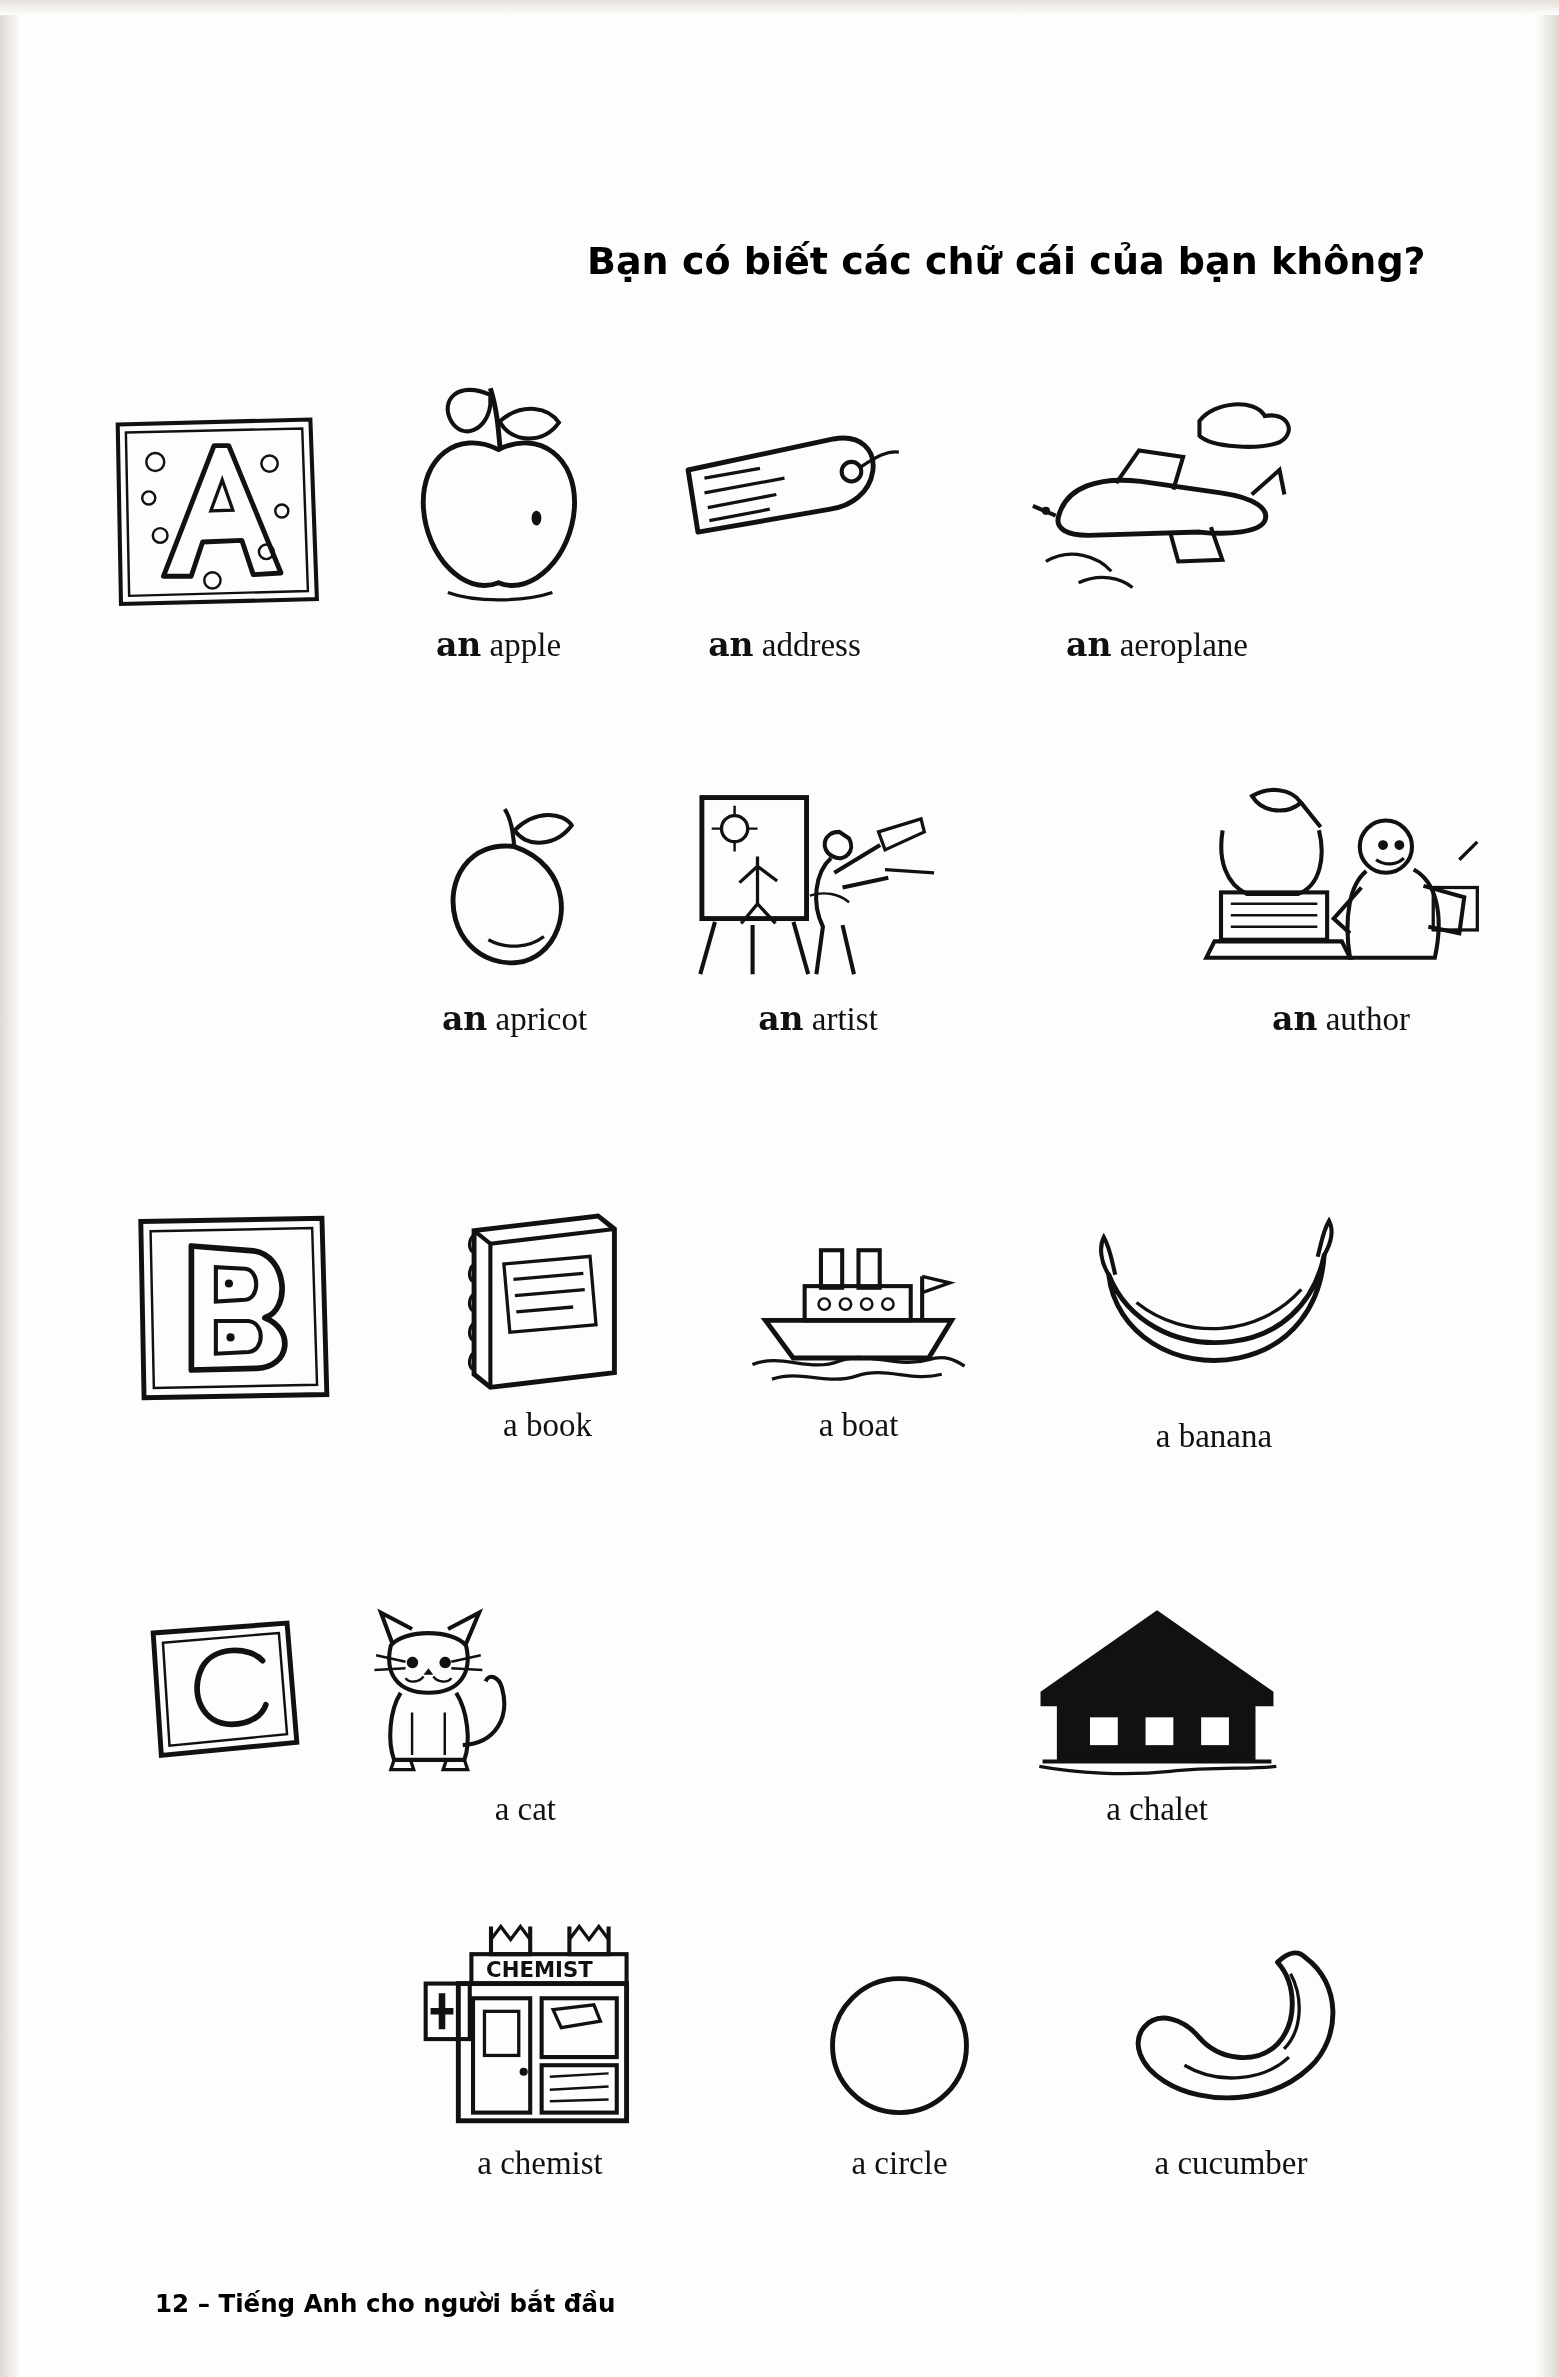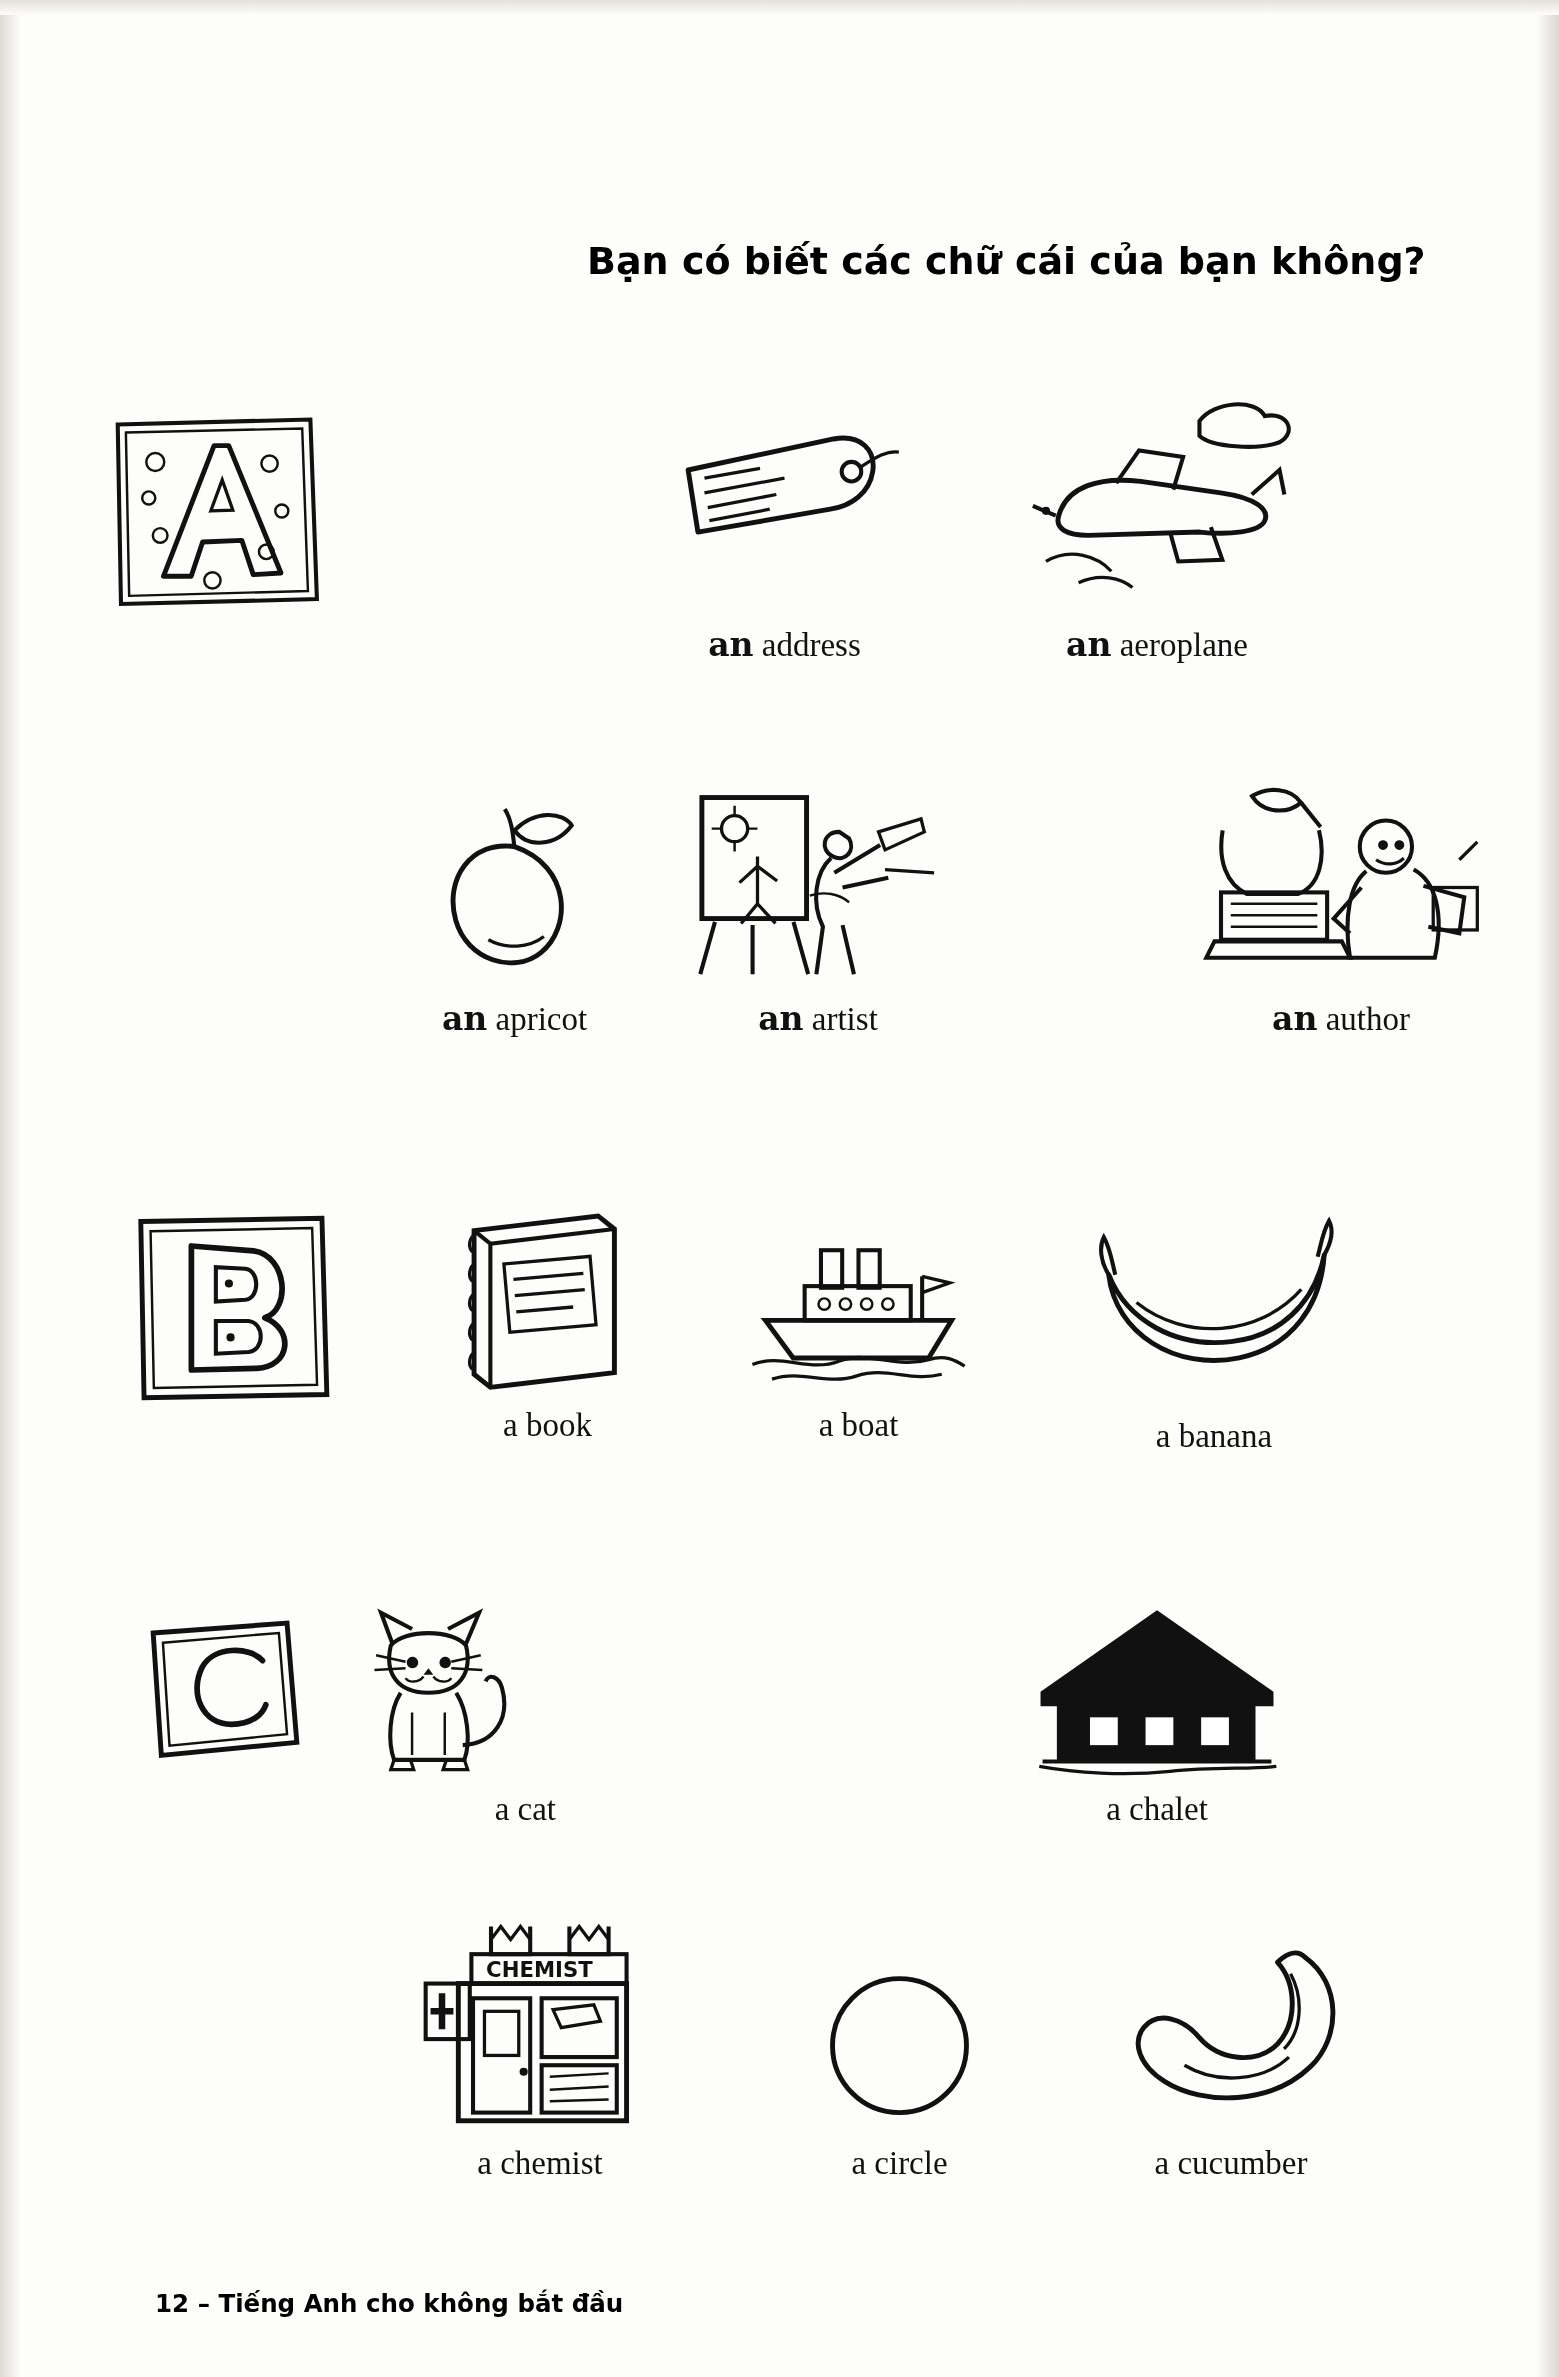--- a/index.html
+++ b/index.html
@@ -71,20 +71,36 @@
       <circle cx="60" cy="60" r="11" fill="none" stroke="#111" stroke-width="3"></circle>
       <circle cx="52" cy="104" r="8" fill="none" stroke="#111" stroke-width="3"></circle>
       <circle cx="66" cy="150" r="9" fill="none" stroke="#111" stroke-width="3"></circle>
       <circle cx="200" cy="62" r="10" fill="none" stroke="#111" stroke-width="3"></circle>
       <circle cx="215" cy="120" r="8" fill="none" stroke="#111" stroke-width="3"></circle>
       <circle cx="196" cy="170" r="9" fill="none" stroke="#111" stroke-width="3"></circle>
       <circle cx="130" cy="205" r="10" fill="none" stroke="#111" stroke-width="3"></circle>
     </svg>
   </div>
 
+  <div class="cell" style="left:376px;top:372px;width:245px;">
+    <div class="art" style="height:245px;">
+      <svg width="245" height="245" viewBox="0 0 300 300">
+        <path d="M150 95 C100 70 55 105 58 165 C61 225 108 275 150 258 C192 275 240 225 243 165 C246 105 200 70 150 95 Z" fill="none" stroke="#111" stroke-width="6"></path>
+        <path d="M152 95 C150 70 148 45 140 20" fill="none" stroke="#111" stroke-width="6"></path>
+        <path d="M140 28 C100 10 78 35 92 60 C106 84 136 72 140 40 Z" fill="none" stroke="#111" stroke-width="5"></path>
+        <path d="M152 60 C180 36 212 44 224 62 C205 88 168 88 152 62 Z" fill="none" stroke="#111" stroke-width="5"></path>
+        <path d="M196 170 a6 9 0 1 0 1 0" fill="#111"></path>
+        <path d="M88 270 C120 282 180 282 216 270" fill="none" stroke="#111" stroke-width="4"></path>
+      </svg>
+    </div>
+    <div class="caption" style="margin-top:8.2px;">
+      <b>an</b>
+      <span>apple</span>
+    </div>
+  </div>
 
   <div class="cell" style="left:662px;top:372px;width:245px;">
     <div class="art" style="height:245px;">
       <svg width="245" height="245" viewBox="0 0 300 300">
         <path d="M32 120 L210 82 C244 76 262 96 258 122 C254 148 232 164 206 168 L44 196 Z" fill="none" stroke="#111" stroke-width="6" stroke-linejoin="round"></path>
         <circle cx="232" cy="122" r="12" fill="none" stroke="#111" stroke-width="5"></circle>
         <path d="M244 116 C262 104 276 96 290 98" fill="none" stroke="#111" stroke-width="4"></path>
         <path d="M52 130 L120 118" stroke="#111" stroke-width="4" fill="none"></path>
         <path d="M52 148 L150 130" stroke="#111" stroke-width="4" fill="none"></path>
         <path d="M56 166 L140 150" stroke="#111" stroke-width="4" fill="none"></path>
@@ -351,16 +367,16 @@
     </div>
     <div class="caption" style="margin-top:3.3px;">
       <span>a</span>
       <span>cucumber</span>
     </div>
   </div>
 
   <div class="footer" style="left:155px;">
     <span>12</span>
     <span>–</span>
-    <span>Tiếng Anh cho không bắt đầu</span>
+    <span>Tiếng Anh cho người bắt đầu</span>
   </div>
 </div>
 
 
 </body></html>

